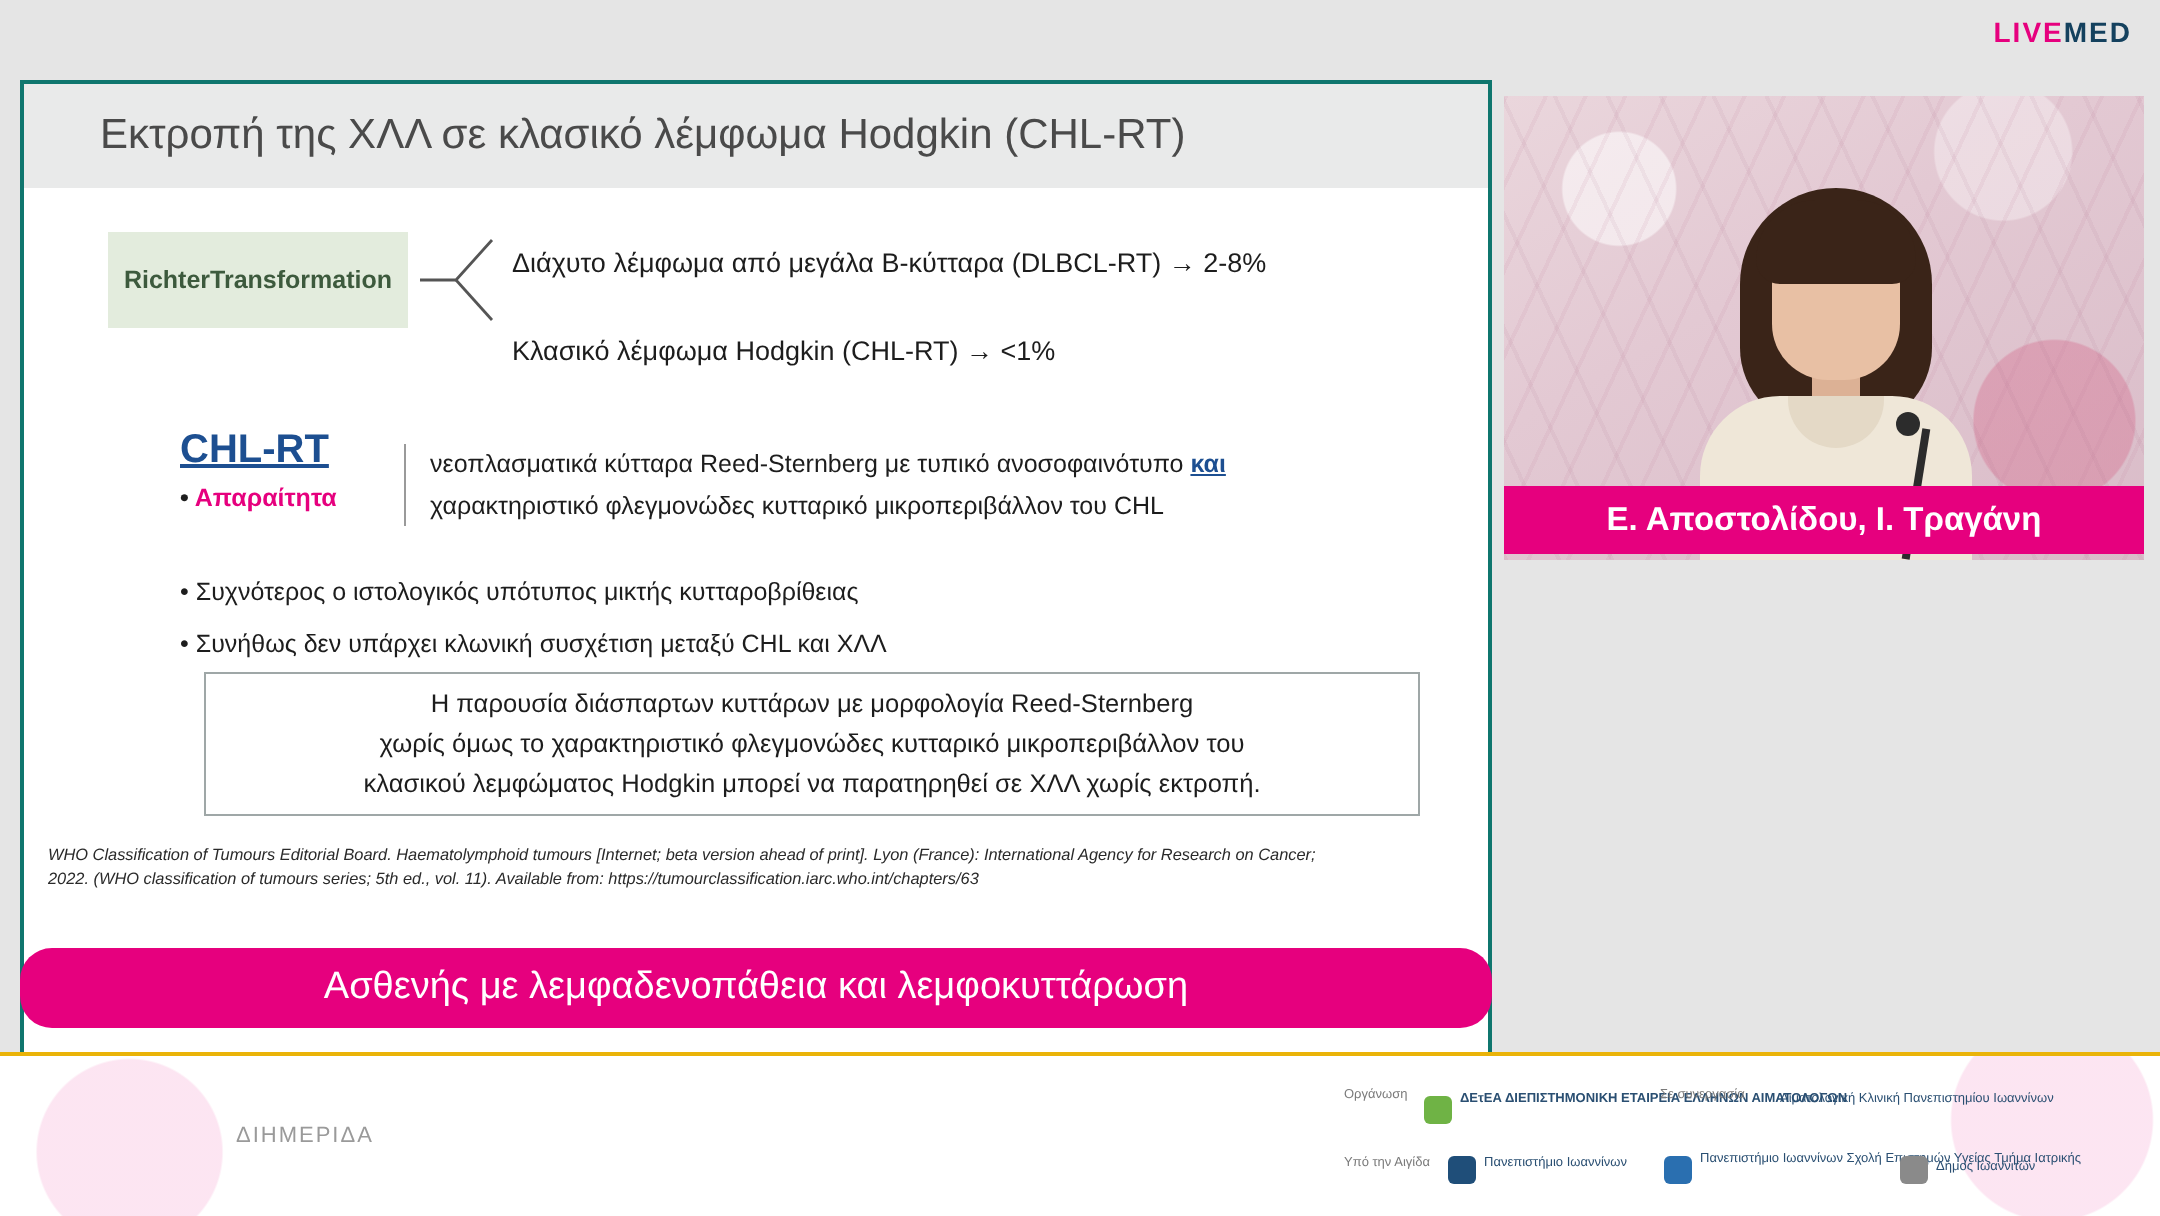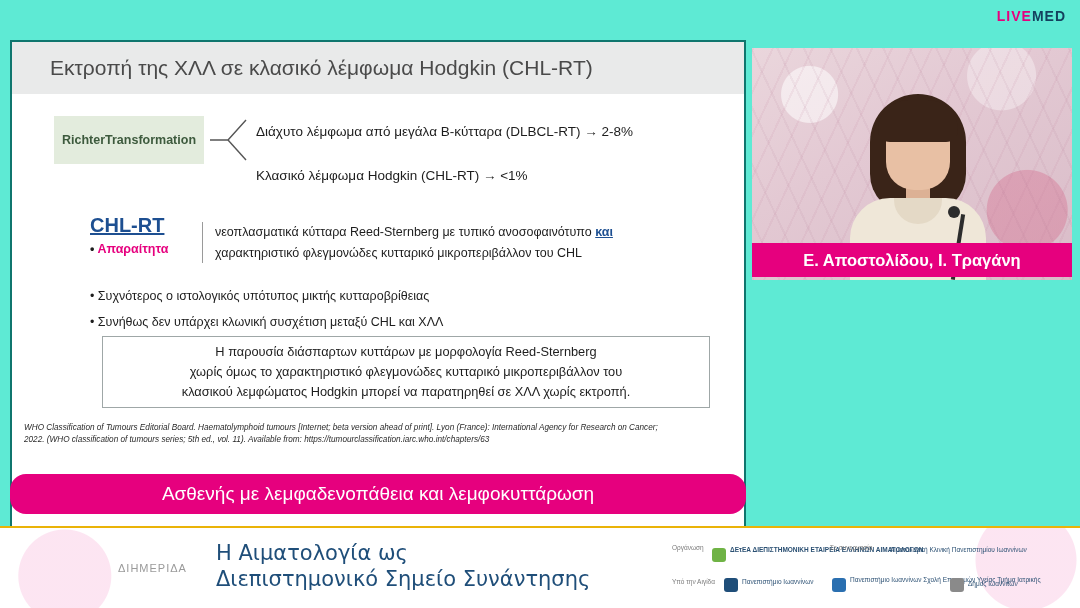--- a/index.html
+++ b/index.html
@@ -2,21 +2,21 @@
 <html><head>
 <meta charset="utf-8">
 <style>
   * { box-sizing: border-box; margin: 0; padding: 0; }
   html, body {
     width: 1080px; height: 608px;
     background: #ffffff;
     font-family: "Liberation Sans", sans-serif;
     overflow: hidden;
   }
-  #root { position: relative; width: 1080px; height: 608px; background: #5eead4; }
+  #root { position: relative; width: 1080px; height: 608px; background: #e5e5e5; }
 
   
   .brand {
     position: absolute; top: 8px; right: 14px;
     font-size: 14px; letter-spacing: 1px; font-weight: 700;
   }
   .brand .live { color: #e6007e; }
   .brand .med  { color: #14415e; }
 
   
@@ -244,24 +244,20 @@
   <div class="name-badge">
     <span>Ε. Αποστολίδου, Ι. Τραγάνη</span>
   </div>
 
   <div class="pink-banner">
     <span>Ασθενής με λεμφαδενοπάθεια και λεμφοκυττάρωση</span>
   </div>
 
   <div class="footer">
     <div class="dimerida">ΔΙΗΜΕΡΙΔΑ</div>
-    <div class="foot-title">
-      <span>Η Αιματολογία ως</span>
-      <span class="l2">Διεπιστημονικό Σημείο Συνάντησης</span>
-    </div>
 
     <div class="orgs">
       <span class="org-lbl" style="left:12px; top:2px;">Οργάνωση</span>
       <span class="org-sq" style="left:52px; top:6px; background:#6fb345;"></span>
       <span class="org-txt" style="left:70px; top:4px; font-weight:700;">ΔΕτΕΑ
 ΔΙΕΠΙΣΤΗΜΟΝΙΚΗ ΕΤΑΙΡΕΙΑ
 ΕΛΛΗΝΩΝ ΑΙΜΑΤΟΛΟΓΩΝ</span>
 
       <span class="org-lbl" style="left:170px; top:2px;">Σε συνεργασία</span>
       <span class="org-txt" style="left:230px; top:4px;">Αιματολογική Κλινική

